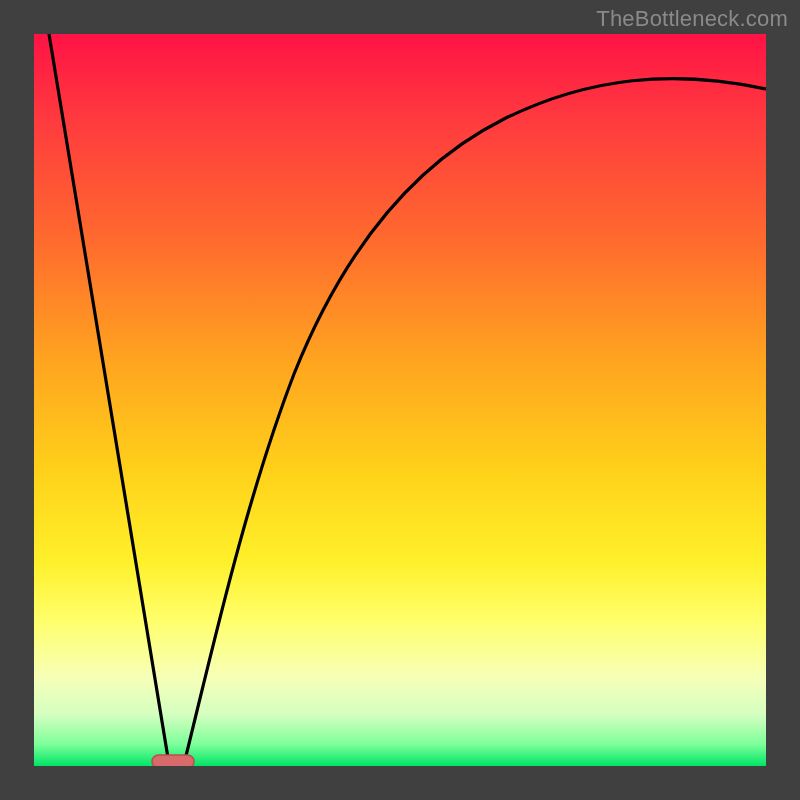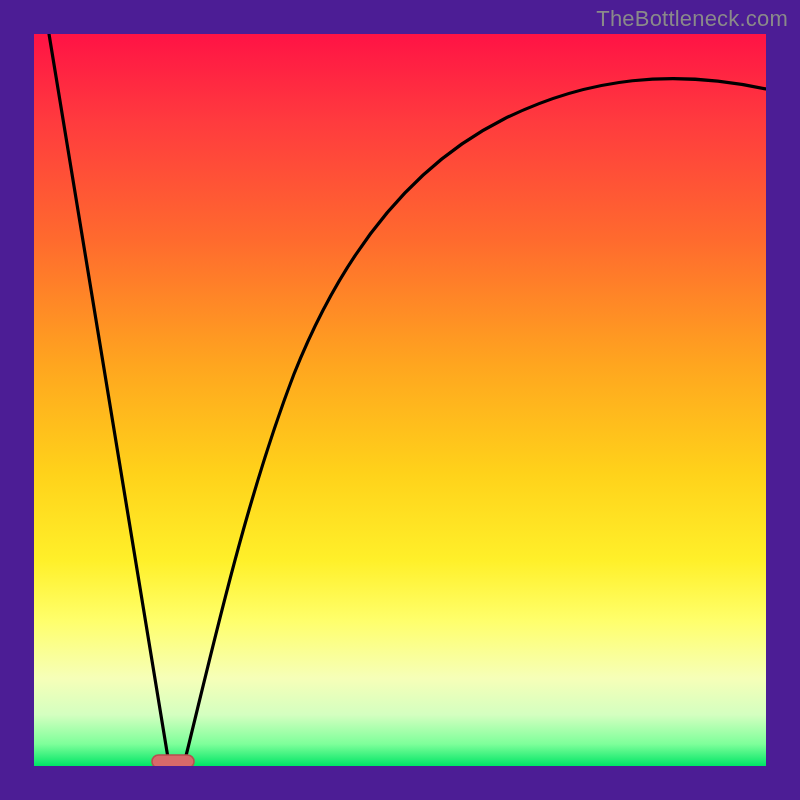--- a/index.html
+++ b/index.html
@@ -8,21 +8,21 @@
     width: 800px;
     height: 800px;
     overflow: hidden;
     background: #000;
     font-family: Arial, Helvetica, sans-serif;
   }
   .frame {
     position: relative;
     width: 800px;
     height: 800px;
-    background: #4c1d95;
+    background: #404040;
   }
   .plot-area {
     position: absolute;
     left: 34px;
     top: 34px;
     width: 732px;
     height: 732px;
     
     background: linear-gradient(
       to bottom,

